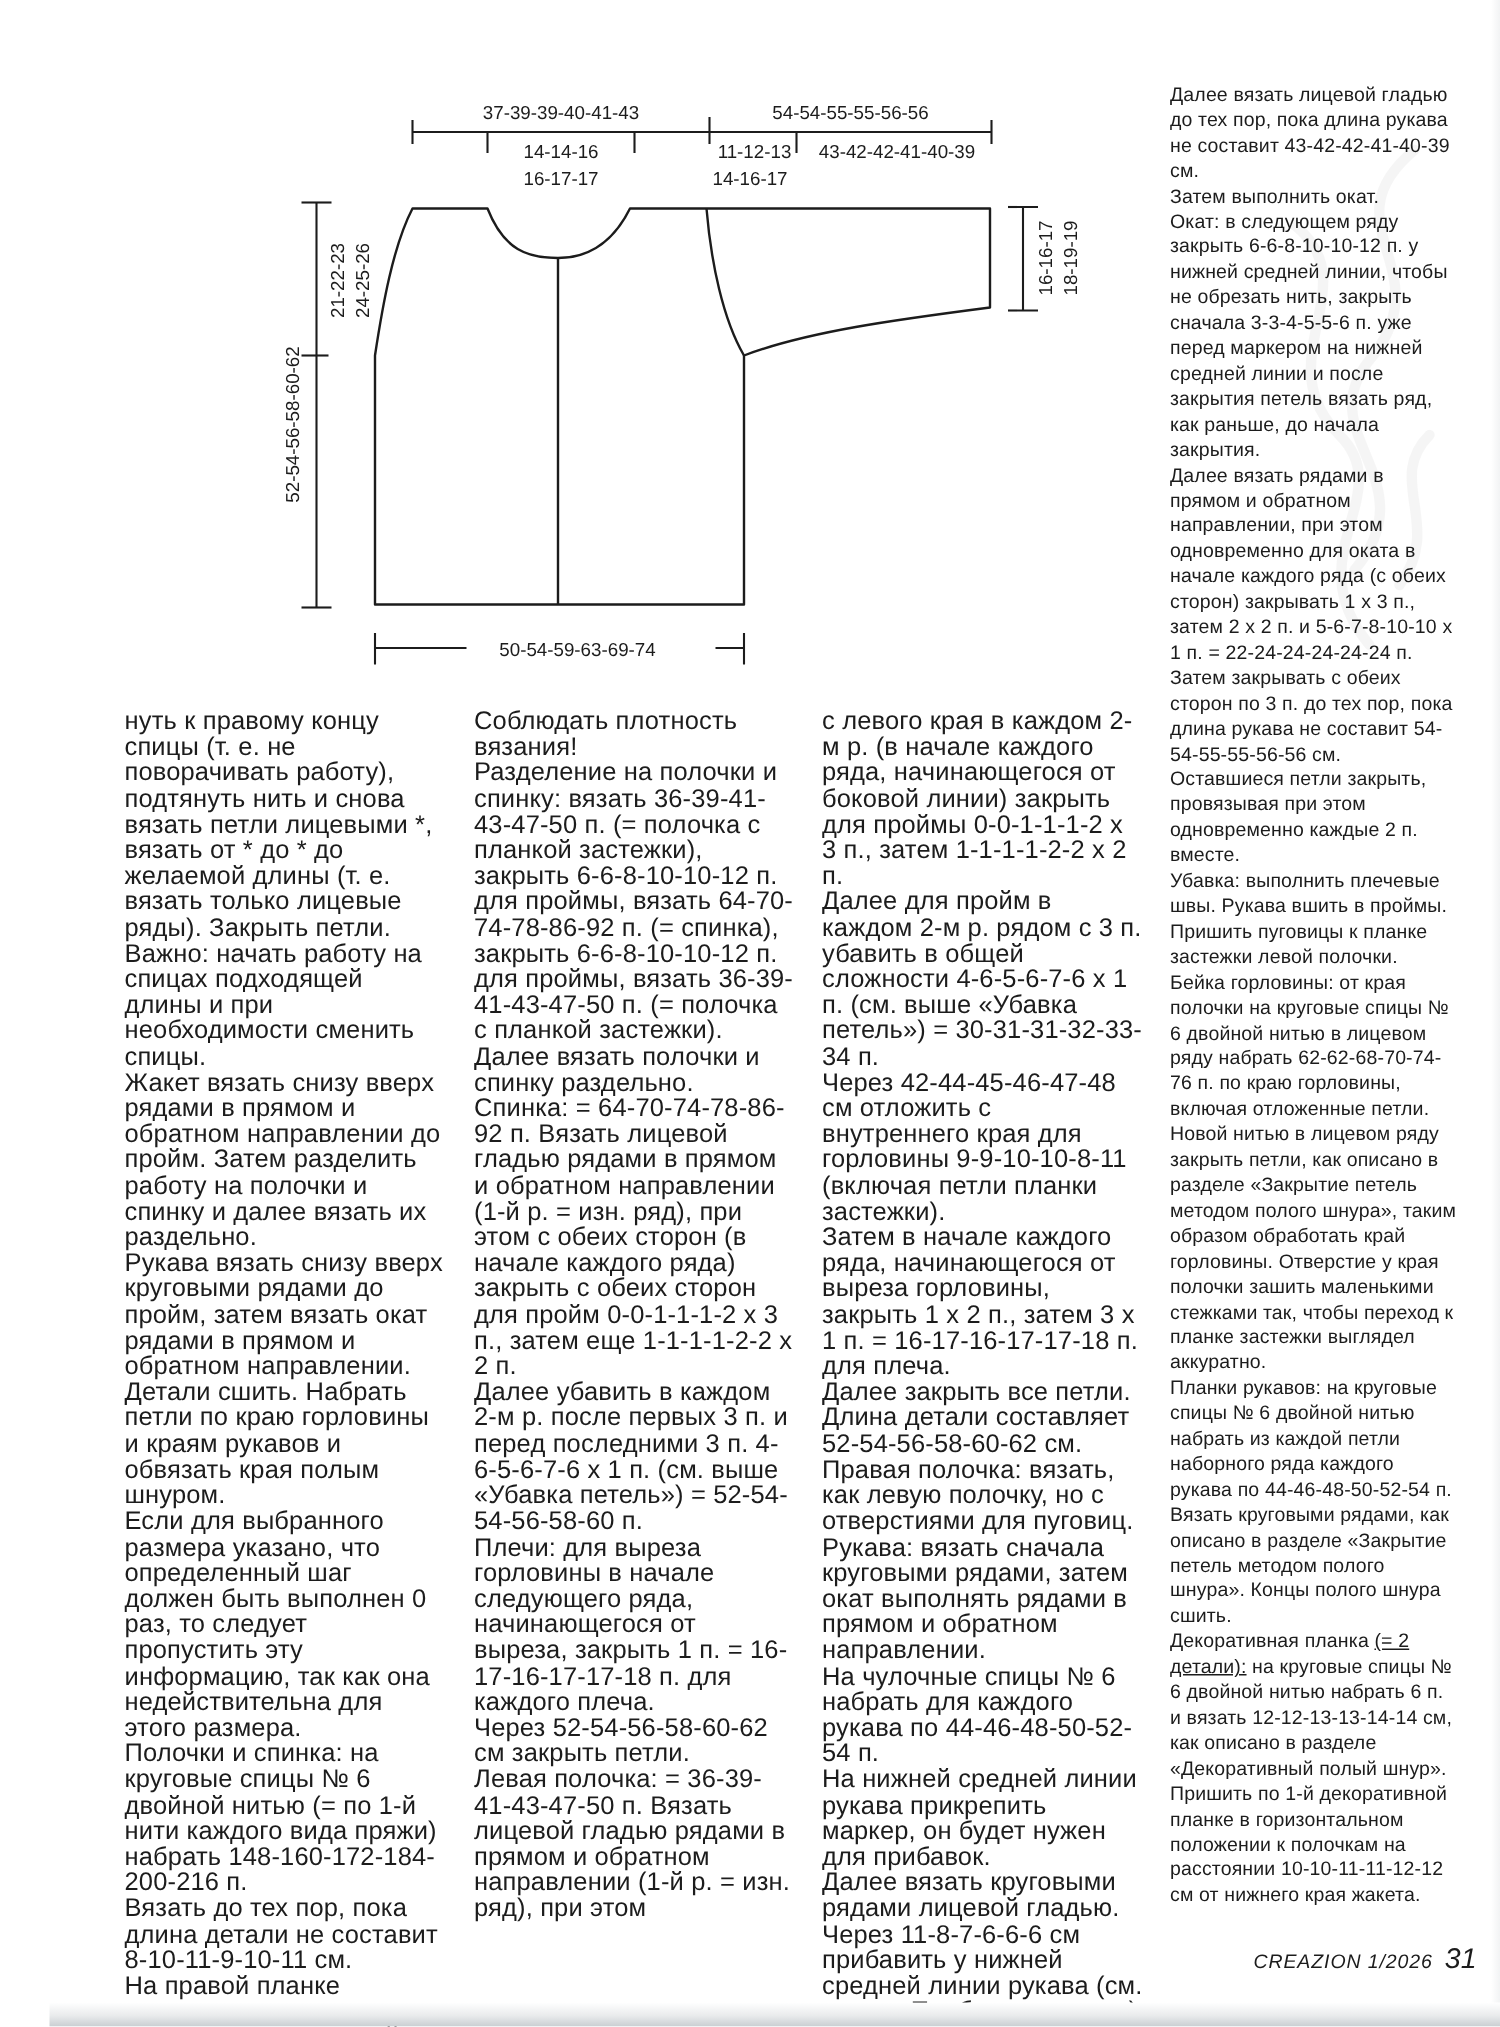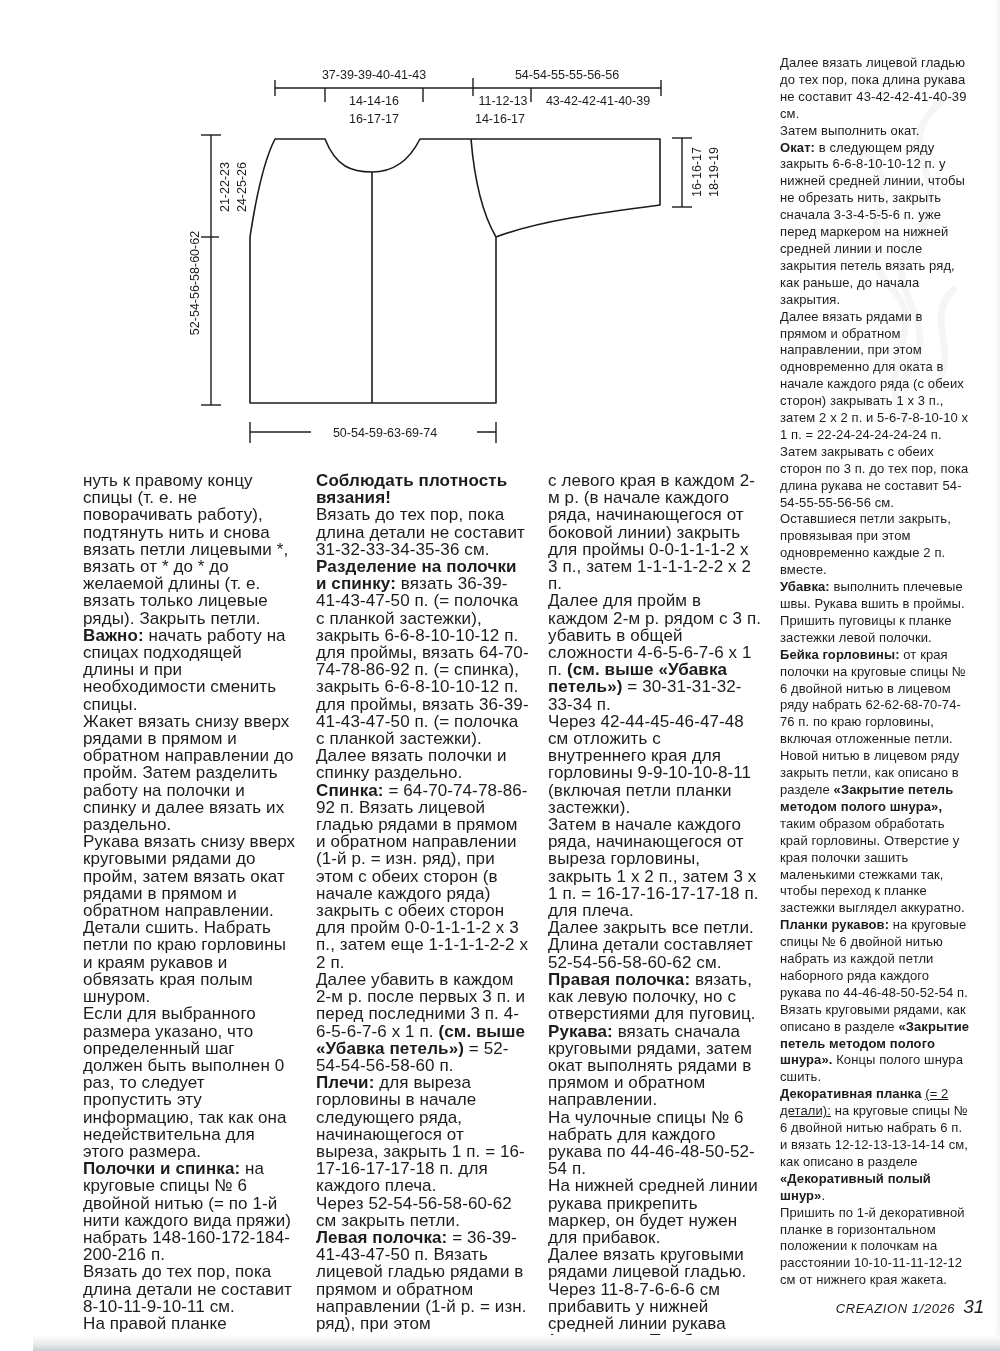--- a/index.html
+++ b/index.html
@@ -10,21 +10,21 @@
   }
   .page{position:absolute;inset:0;margin-left:33px;}
   
   .col{
     position:absolute;
     font-size:17px;line-height:17.2px;
     text-align:left;
     letter-spacing:0.1px;
   }
   .col p{margin:0;padding:0;}
-  .col b{font-weight:bold;}
+  .col b{font-weight:normal;}
   .col .u{text-decoration:underline;}
   .col1{left:50px;top:472px;width:215px;}
   .col2{left:283px;top:472px;width:215px;}
   .col3{left:515px;top:472px;width:215px;}
   .col4{left:747px;top:55px;width:192px;font-size:13px;line-height:16.9px;}
   
   .diagram{position:absolute;left:0;top:0;}
   .diagram text{
     font-family:"Liberation Sans","DejaVu Sans",sans-serif;
     font-size:12.5px;fill:#1c1c1c;
@@ -120,21 +120,20 @@
       <p><span>Жакет вязать снизу вверх рядами в прямом и обратном направлении до пройм. Затем разделить работу на полочки и спинку и далее вязать их раздельно.</span></p>
       <p><span>Рукава вязать снизу вверх круговыми рядами до пройм, затем вязать окат рядами в прямом и обратном направлении.</span></p>
       <p><span>Детали сшить. Набрать петли по краю горловины и краям рукавов и обвязать края полым шнуром.</span></p>
       <p><span>Если для выбранного размера указано, что определенный шаг должен быть выполнен 0 раз, то следует пропустить эту информацию, так как она недействительна для этого размера.</span></p>
       <p><b>Полочки и спинка: </b><span>на круговые спицы № 6 двойной нитью (= по 1-й нити каждого вида пряжи) набрать 148-160-172-184-200-216 п.</span></p>
       <p><span>Вязать до тех пор, пока длина детали не составит 8-10-11-9-10-11 см.</span></p>
       <p><span>На правой планке застежки начать выполнение отверстий для пуговиц.</span></p>
     </div>
   <div class="col col2">
       <p><b>Соблюдать плотность вязания!</b></p>
-      <p><span>Вязать до тех пор, пока длина детали не составит 31-32-33-34-35-36 см.</span></p>
       <p><b>Разделение на полочки и спинку: </b><span>вязать 36-39-41-43-47-50 п. (= полочка с планкой застежки), закрыть 6-6-8-10-10-12 п. для проймы, вязать 64-70-74-78-86-92 п. (= спинка), закрыть 6-6-8-10-10-12 п. для проймы, вязать 36-39-41-43-47-50 п. (= полочка с планкой застежки).</span></p>
       <p><span>Далее вязать полочки и спинку раздельно.</span></p>
       <p><b>Спинка: </b><span>= 64-70-74-78-86-92 п. Вязать лицевой гладью рядами в прямом и обратном направлении (1-й р. = изн. ряд), при этом с обеих сторон (в начале каждого ряда) закрыть с обеих сторон для пройм 0-0-1-1-1-2 x 3 п., затем еще 1-1-1-1-2-2 x 2 п.</span></p>
       <p><span>Далее убавить в каждом 2-м р. после первых 3 п. и перед последними 3 п. 4-6-5-6-7-6 x 1 п. </span><b>(см. выше «Убавка петель»)</b><span> = 52-54-54-56-58-60 п.</span></p>
       <p><b>Плечи: </b><span>для выреза горловины в начале следующего ряда, начинающегося от выреза, закрыть 1 п. = 16-17-16-17-17-18 п. для каждого плеча.</span></p>
       <p><span>Через 52-54-56-58-60-62 см закрыть петли.</span></p>
       <p><b>Левая полочка: </b><span>= 36-39-41-43-47-50 п. Вязать лицевой гладью рядами в прямом и обратном направлении (1-й р. = изн. ряд), при этом</span></p>
     </div>
   <div class="col col3">
       <p><span>с левого края в каждом 2-м р. (в начале каждого ряда, начинающегося от боковой линии) закрыть для проймы 0-0-1-1-1-2 x 3 п., затем 1-1-1-1-2-2 x 2 п.</span></p>

